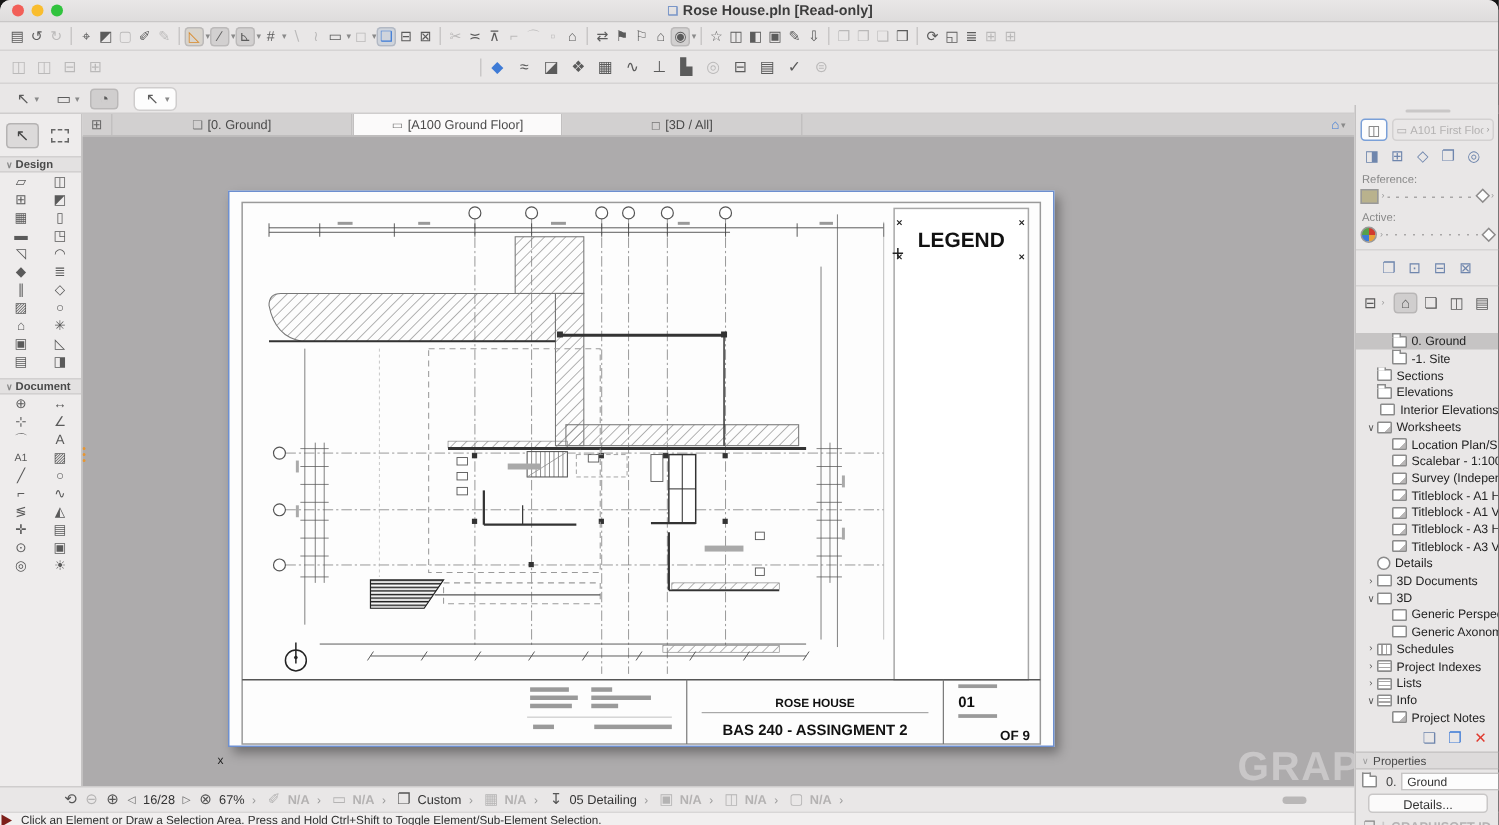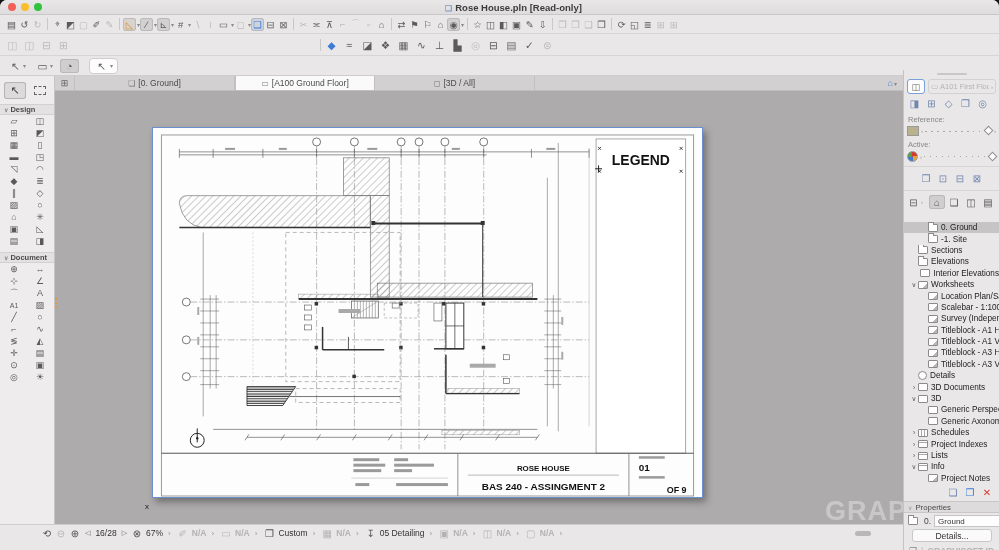--- a/index.html
+++ b/index.html
@@ -918,14 +918,18 @@
         </span>
         <span class="bb-seg">
           <span class="bb-ico dis">▢</span>
           <span class="bb-val na">N/A</span>
           <span class="bb-caret">›</span>
         </span>
       </span>
     <span class="bb-pill"></span>
   </div>
 
+  <div class="statusbar">
+    <span class="alert-tri"></span>
+    <span>Click an Element or Draw a Selection Area. Press and Hold Ctrl+Shift to Toggle Element/Sub-Element Selection.</span>
+  </div>
 
 </div>
 
 </body></html>

